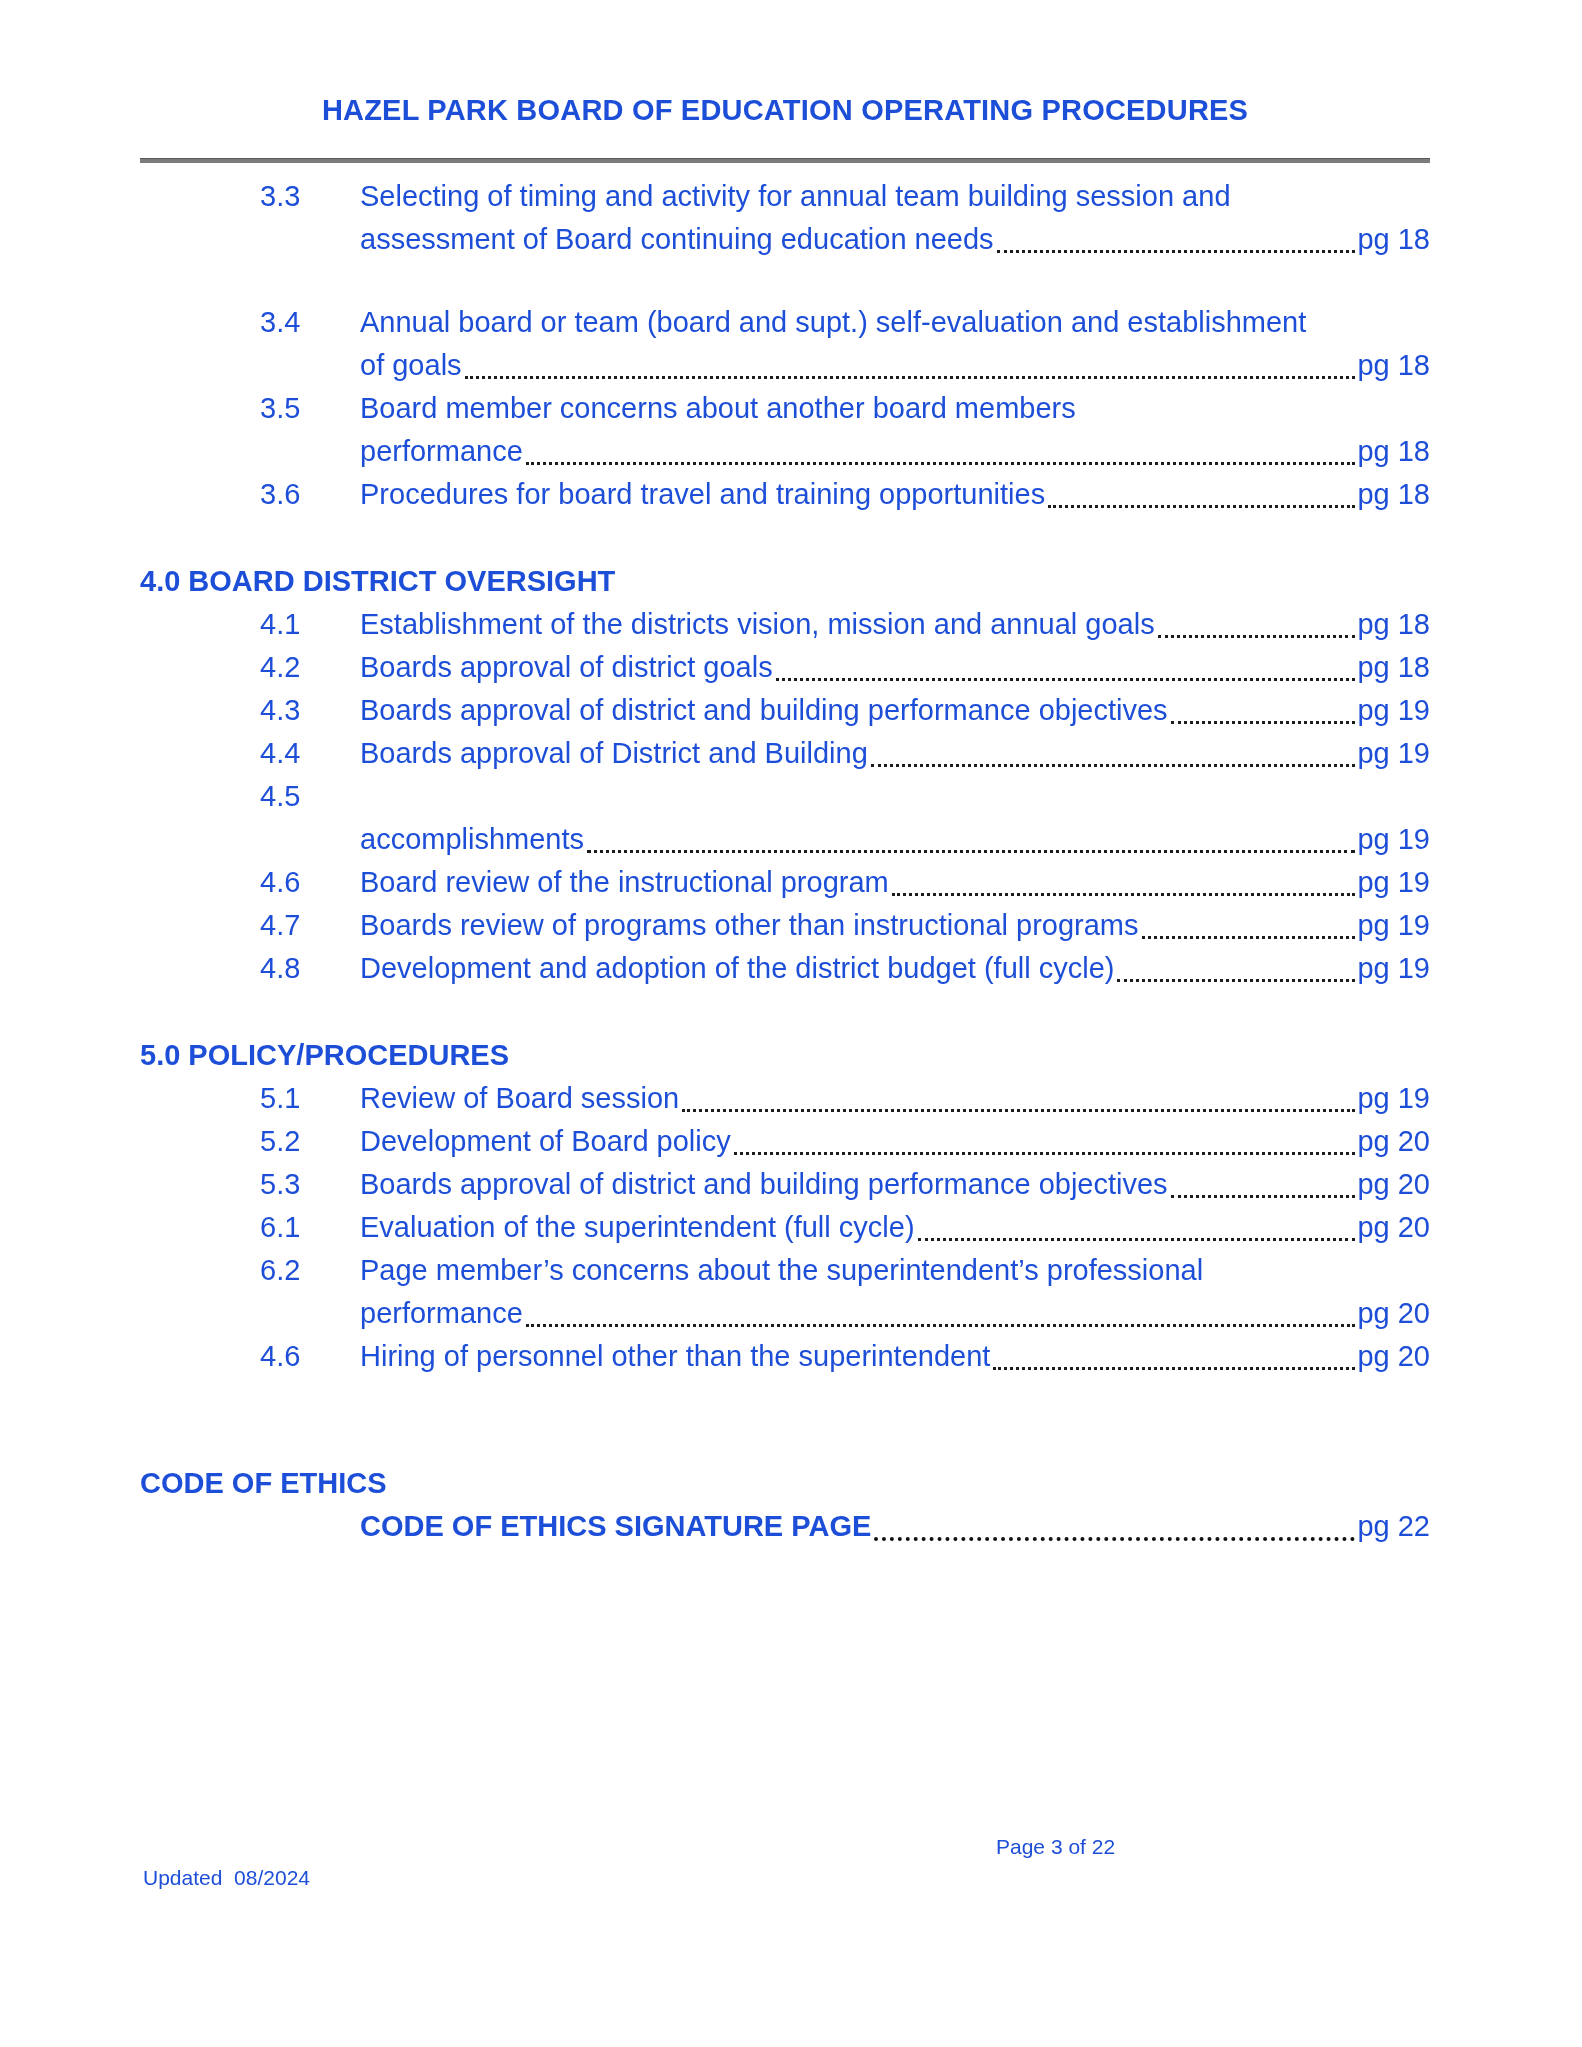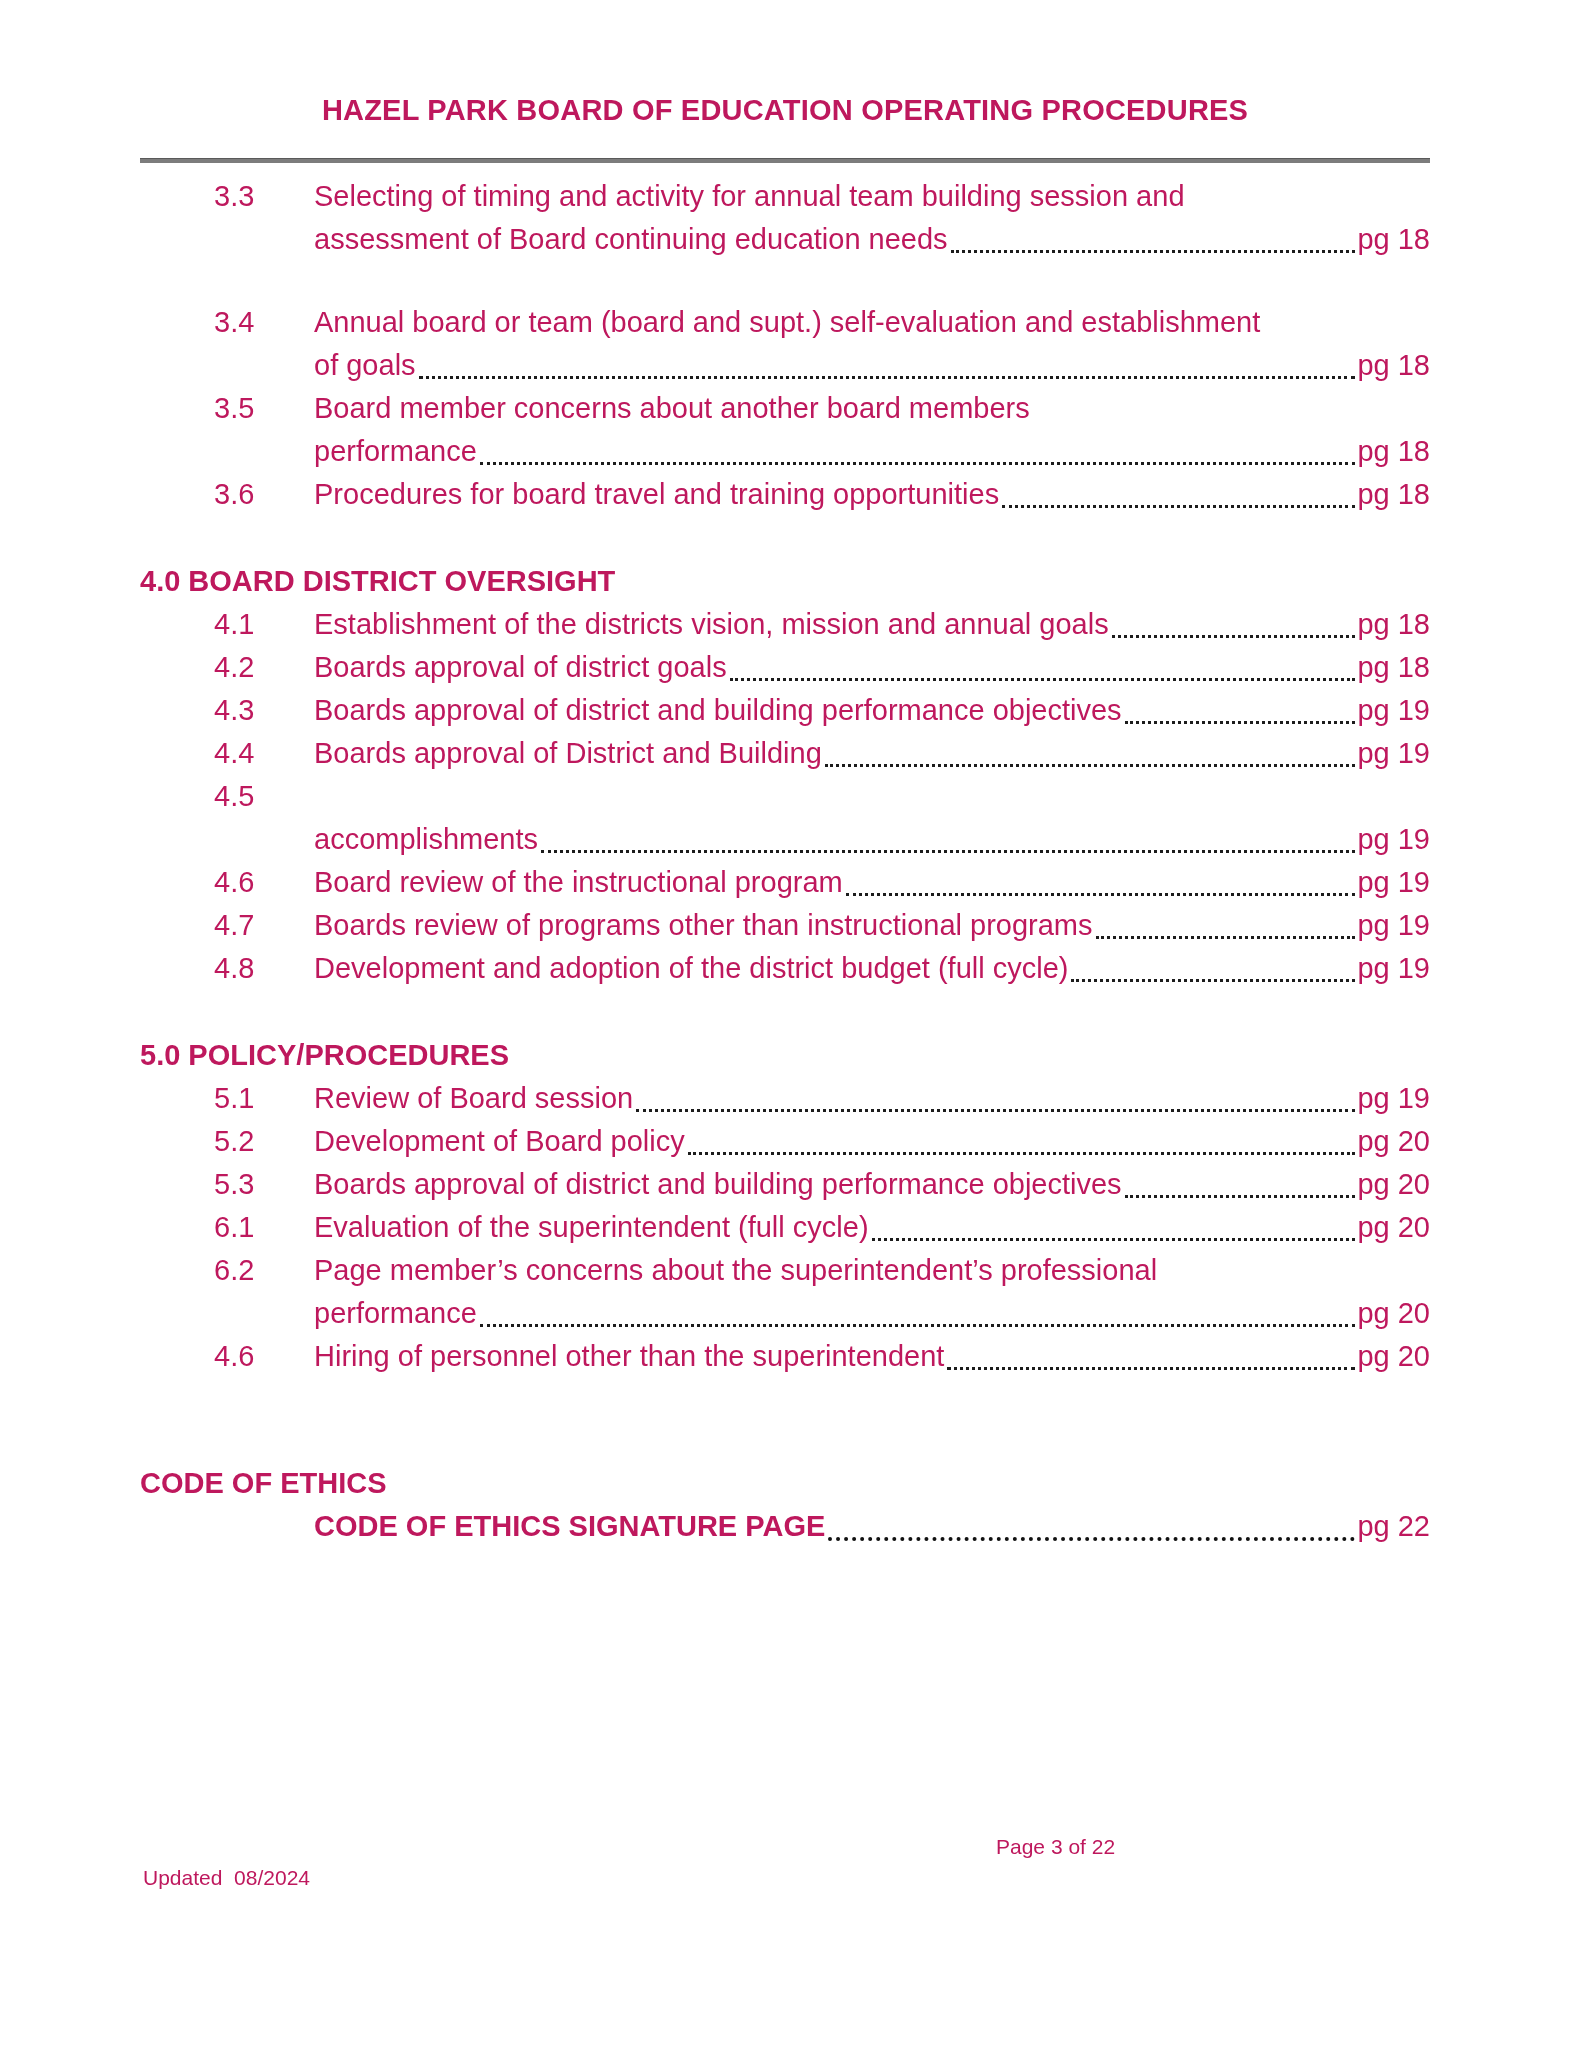--- a/index.html
+++ b/index.html
@@ -2,21 +2,21 @@
 <html><head>
 <meta charset="utf-8">
 <style>
   html,body{margin:0;padding:0;background:#e8e8e8;}
   .page{
     position:relative;
     width:1582px;
     height:2047px;
     background:#ffffff;
     font-family:"Liberation Sans", sans-serif;
-    color:#be185d;
+    color:#1d4ed8;
     overflow:hidden;
     margin:0 auto;
   }
   .content{
     position:absolute;
     left:140px;
     right:152px;
     top:92px;
   }
   .doc-title{
@@ -36,21 +36,21 @@
     margin-top:12px;
     font-size:29px;
     line-height:43px;
   }
   .toc-heading{
     font-weight:bold;
     white-space:nowrap;
     margin-top:44px;
   }
   .toc-item{
-    margin-left:74px;
+    margin-left:120px;
   }
   .toc-line{
     display:flex;
     align-items:baseline;
   }
   .toc-num{
     width:100px;
     flex:0 0 100px;
     white-space:nowrap;
   }

